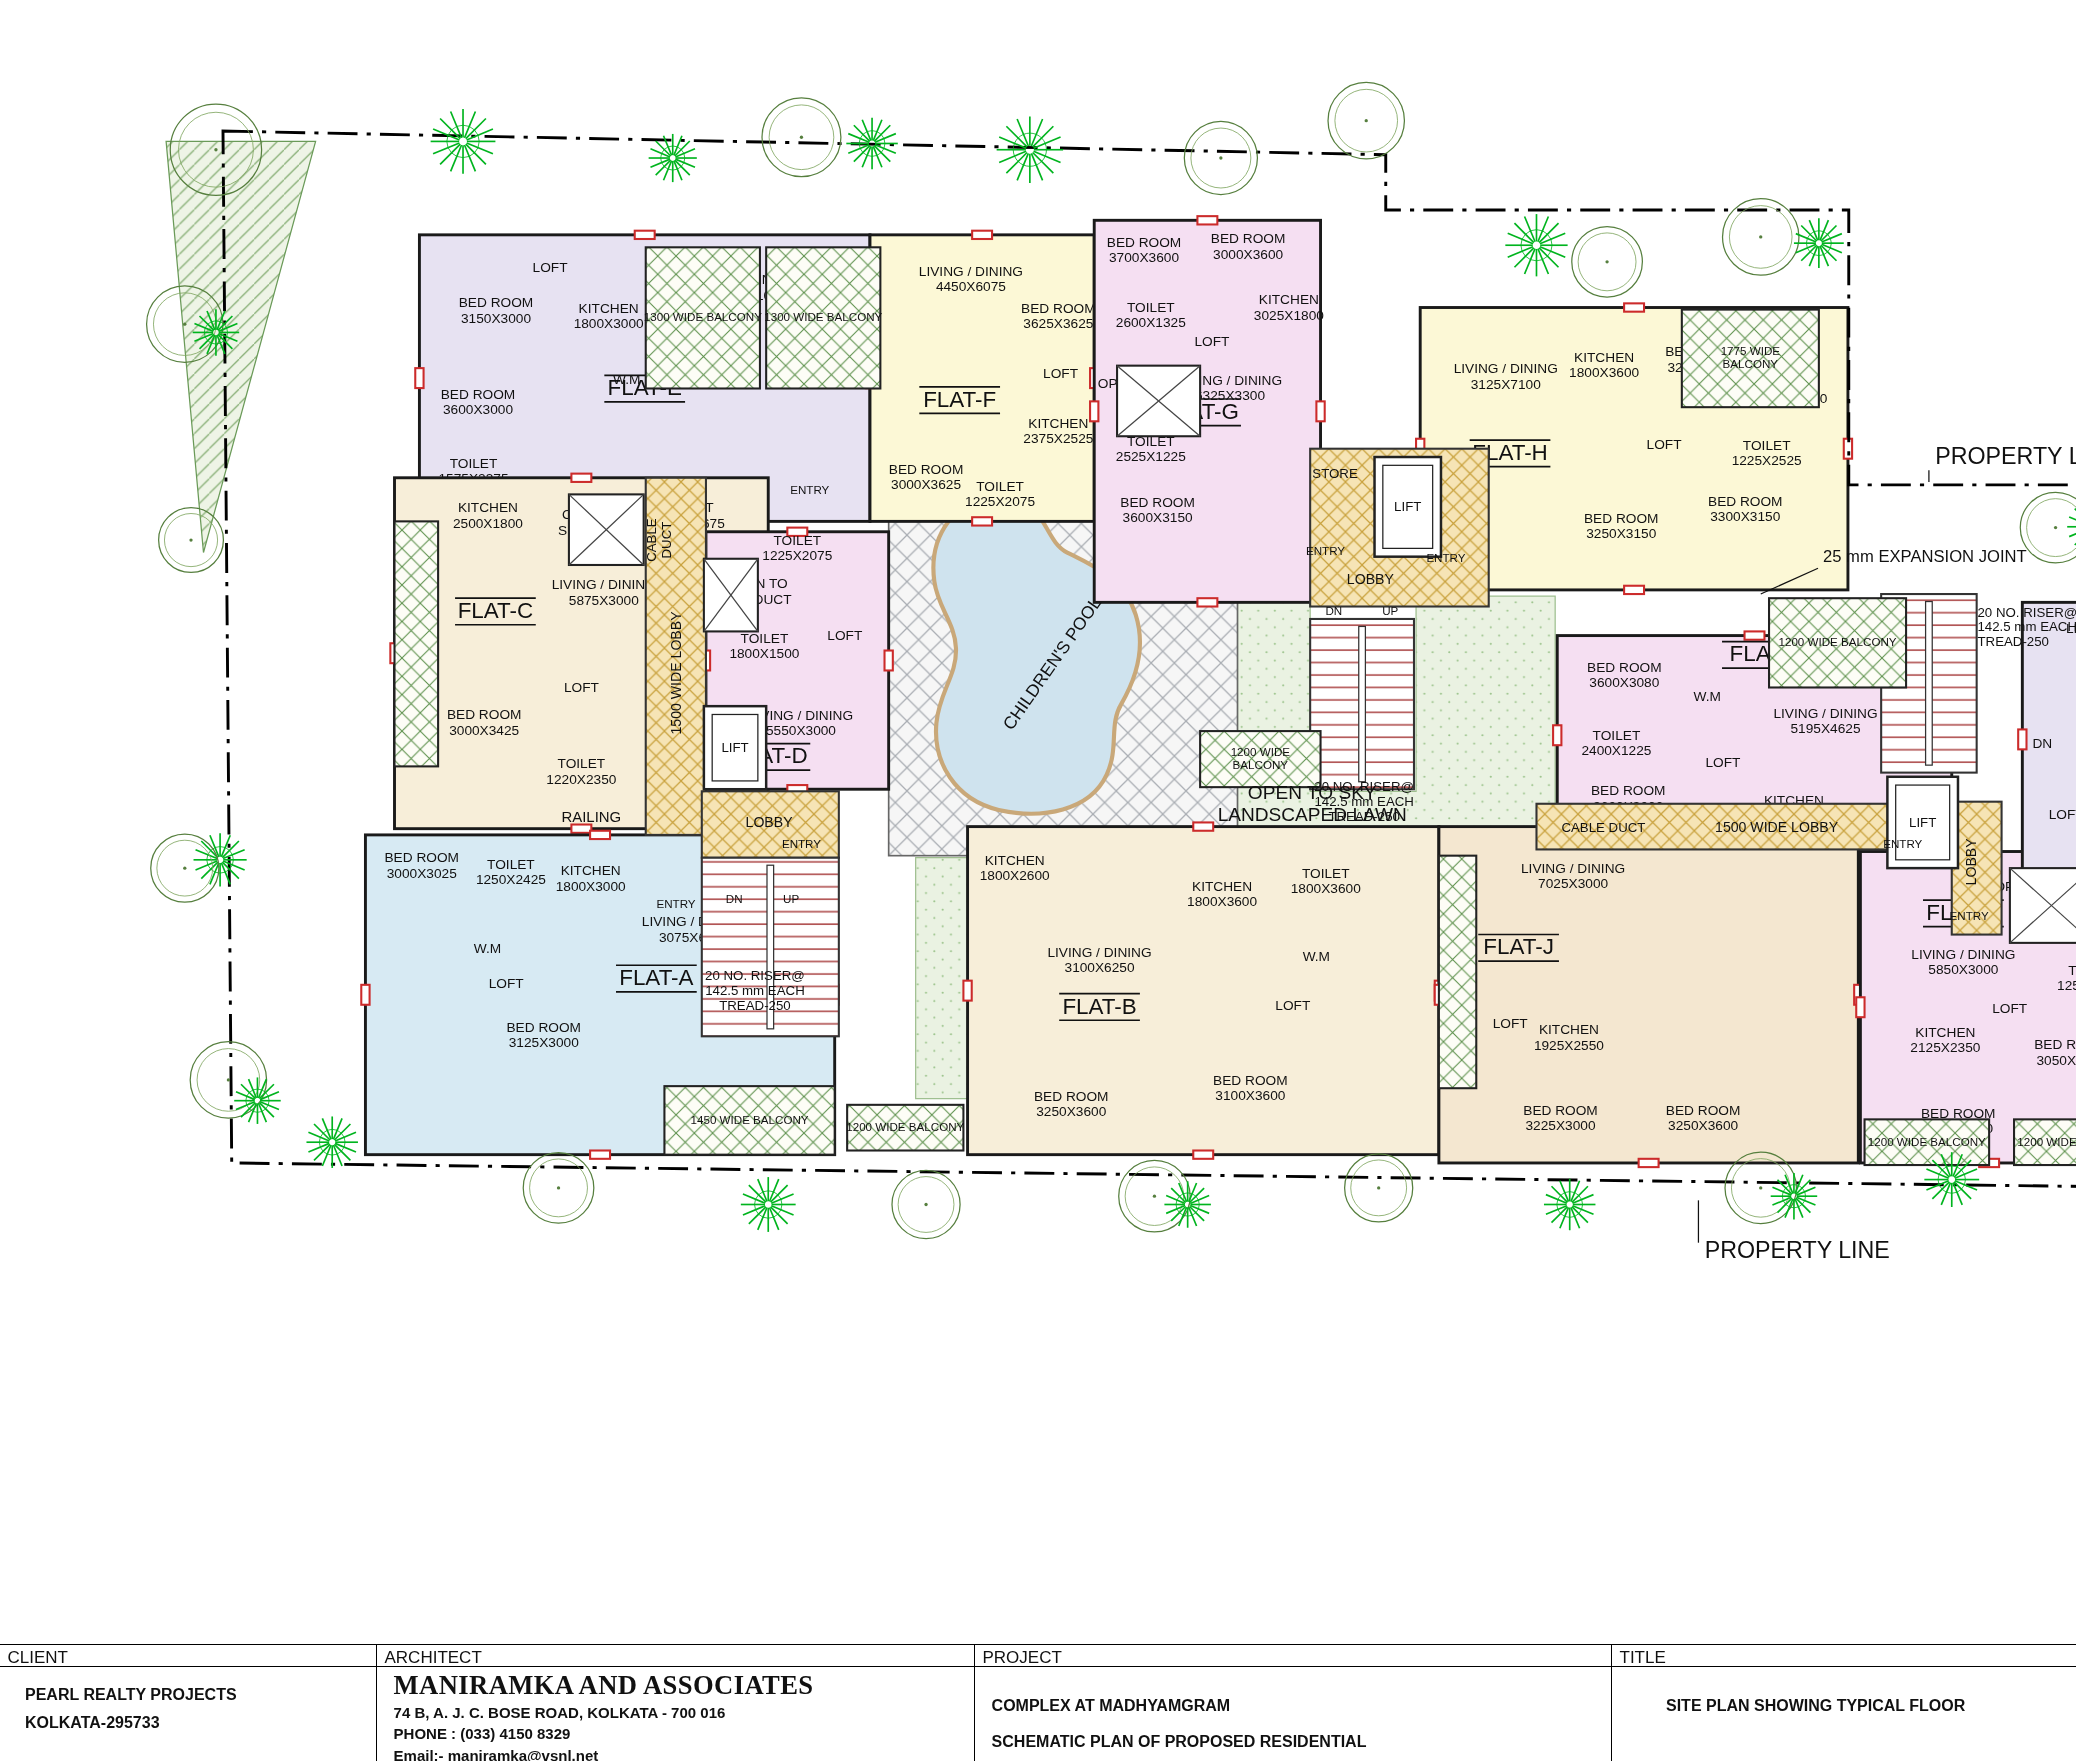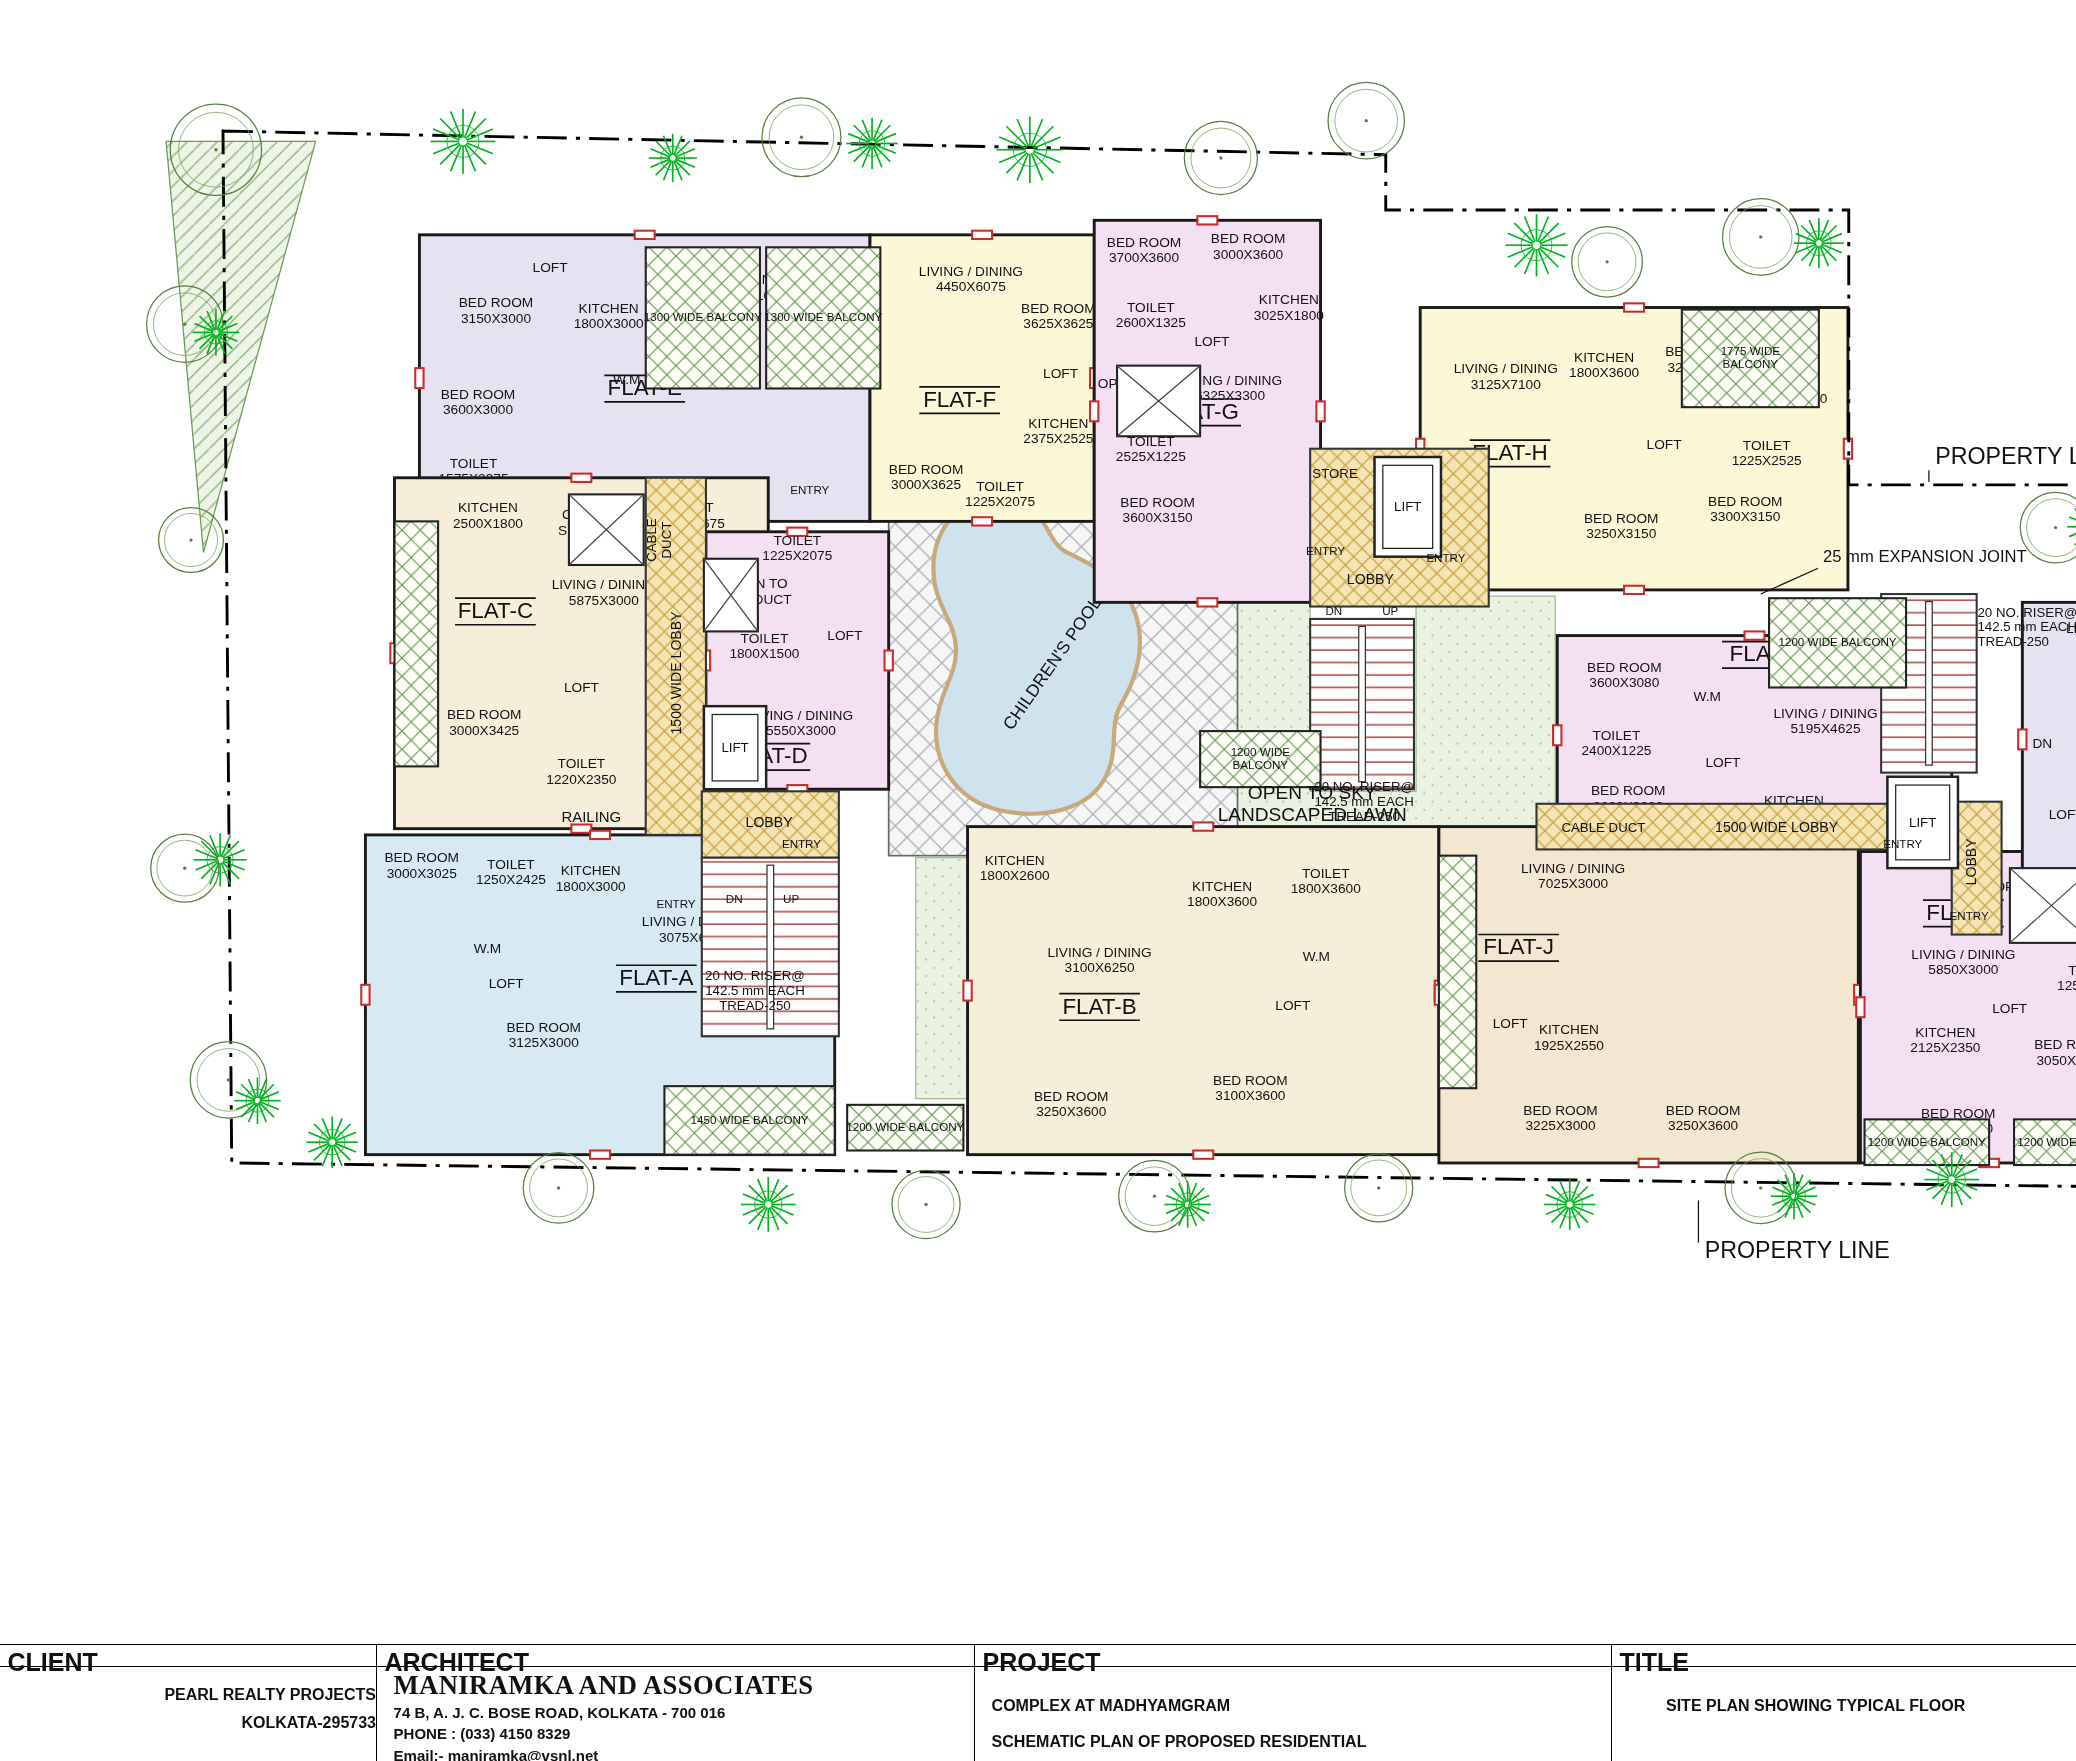--- a/index.html
+++ b/index.html
@@ -6,23 +6,23 @@
   body{width:2693px;height:1762px;position:relative;background:#fff;
        font-family:"Liberation Sans",sans-serif;color:#111;overflow:hidden;}
   #plan-svg{position:absolute;left:0;top:0;width:2693px;height:1762px;}
   text{font-family:"Liberation Sans",sans-serif;}
 
   
   #title-block{position:absolute;left:0;top:1644px;width:2693px;height:118px;
                border-top:1.7px solid #000;background:#fff;}
   .tb-cell{position:absolute;top:0;height:118px;border-left:1.2px solid #000;box-sizing:border-box;}
   .tb-cell.first{border-left:none;}
-  .tb-label{font-size:25px;font-weight:bold;padding:2.5px 0 1.7px 7.5px;border-bottom:1.2px solid #000;height:21.6px;box-sizing:border-box;}
+  .tb-label{font-size:17px;font-weight:normal;padding:2.5px 0 1.7px 7.5px;border-bottom:1.2px solid #000;height:21.6px;box-sizing:border-box;}
   .tb-line{font-size:16px;font-weight:bold;line-height:1.75;}
-  .client-body{padding:14px 0 0 25px;text-align:right;}
+  .client-body{padding:14px 0 0 25px;}
   .arch-body{padding:0.8px 0 0 16.6px;}
   .arch-name{font-family:"Liberation Serif",serif;font-size:26.6px;letter-spacing:0.4px;margin:2.5px 0 0.8px 0;font-weight:bold;}
   .arch-body .tb-line{font-size:15px;line-height:1.45;}
   .proj-body{padding:21px 0 0 16.6px;}
   .proj-body .tb-line{line-height:2.3;}
   .title-body{padding:25px 0 0 54px;}
 </style>
 </head>
 <body>
 

